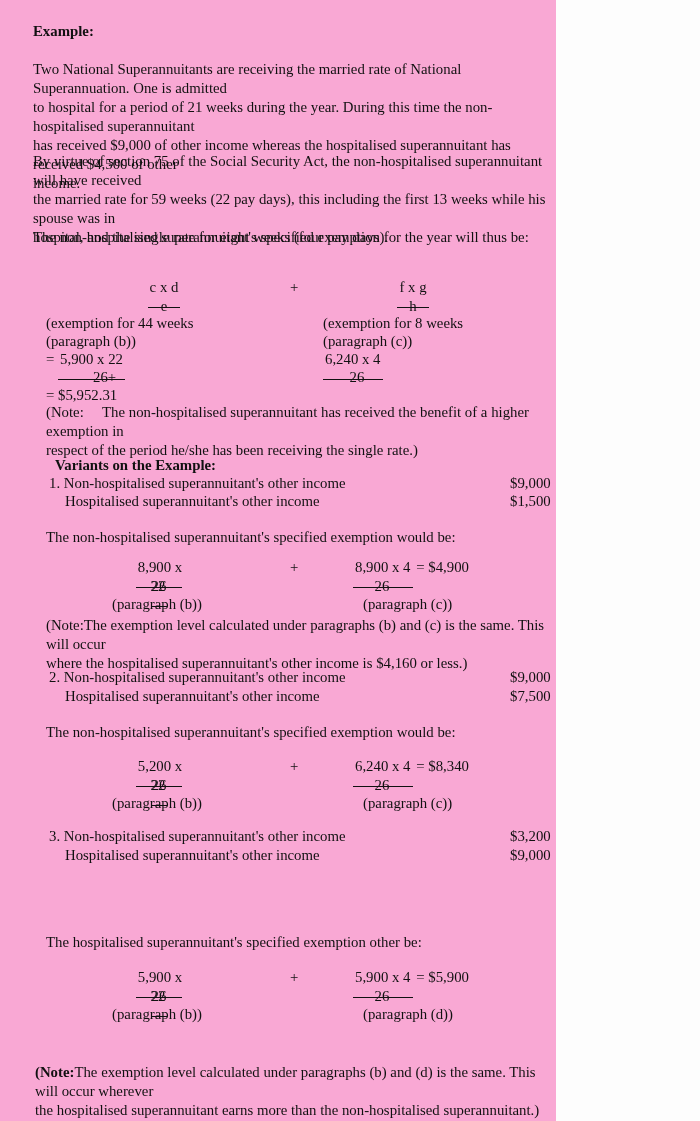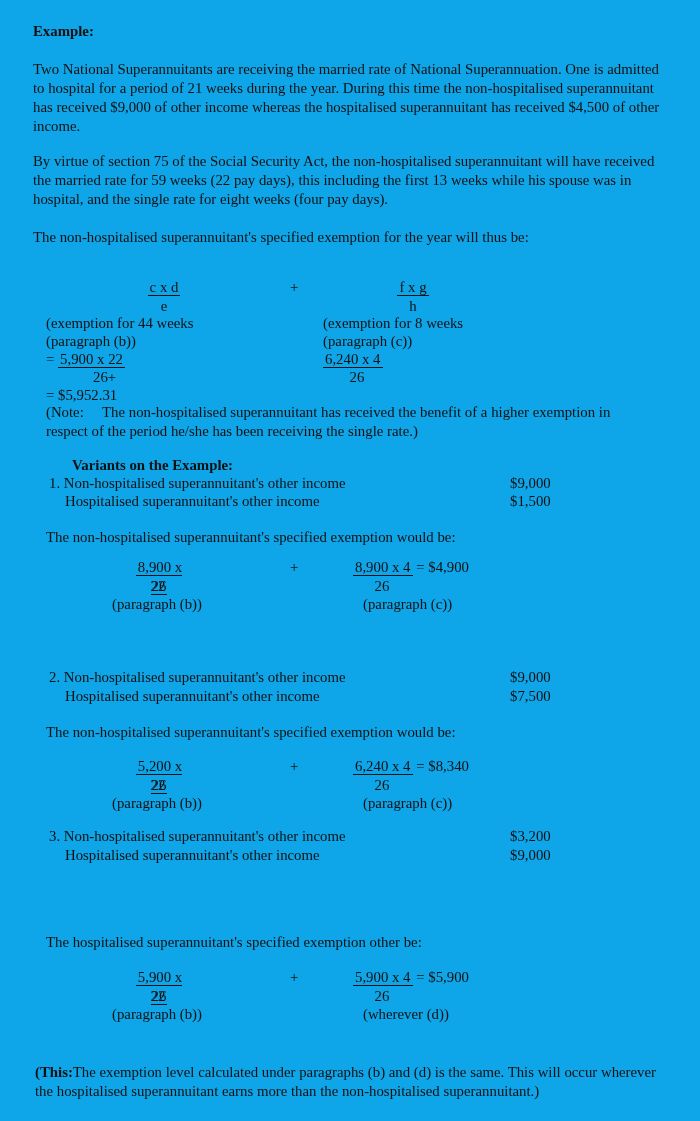--- a/index.html
+++ b/index.html
@@ -2,38 +2,38 @@
 <html><head>
 <meta charset="utf-8">
 <style>
   html, body {
     margin: 0;
     padding: 0;
     background: #fdfdfd;
   }
   .page {
     position: relative;
-    width: 700px;
+    width: 556px;
     height: 1121px;
-    background: #0ea5e9;
+    background: #f9a8d4;
     overflow: hidden;
   }
   .t {
     position: absolute;
     font-family: "Liberation Serif", "DejaVu Serif", serif;
     font-size: 14.8px;
     line-height: 19px;
     color: #111;
     white-space: pre-line;
   }
   .b { font-weight: bold; }
   .c { text-align: center; }
   .u {
     border-bottom: 1.5px solid #111;
-    padding: 0 2px 0px 2px;
+    padding: 0 2px 12px 2px;
   }
 </style>
 </head>
 <body>
 
 <div class="page">
 
   <div class="t b" style="left:33px;top:22px">Example:</div>
   <div class="t" style="left:33px;top:60px">Two National Superannuitants are receiving the married rate of National Superannuation. One is admitted
 to hospital for a period of 21 weeks during the year. During this time the non-hospitalised superannuitant
@@ -57,34 +57,36 @@
 
   <div class="t" style="left:46px;top:350px"><span>= </span><span class="u">5,900 x 22</span></div>
   <div class="t" style="left:323px;top:350px"><span class="u">6,240 x 4</span></div>
   <div class="t" style="left:93px;top:368px">26+</div>
   <div class="t c" style="left:323px;top:368px;width:68px">26</div>
   <div class="t" style="left:46px;top:386px">= $5,952.31</div>
 
   <div class="t" style="left:46px;top:403px">(Note:&nbsp;&nbsp;&nbsp;&nbsp; The non-hospitalised superannuitant has received the benefit of a higher exemption in
 respect of the period he/she has been receiving the single rate.)</div>
 
-  <div class="t b" style="left:72px;top:456px">Variants on the Example:</div>
+  <div class="t b" style="left:55px;top:456px">Variants on the Example:</div>
   <div class="t" style="left:49px;top:474px">1. Non-hospitalised superannuitant's other income</div>
   <div class="t" style="left:510px;top:474px">$9,000</div>
   <div class="t" style="left:65px;top:492px">Hospitalised superannuitant's other income</div>
   <div class="t" style="left:510px;top:492px">$1,500</div>
 
   <div class="t" style="left:46px;top:528px">The non-hospitalised superannuitant's specified exemption would be:</div>
   <div class="t c" style="left:127px;top:558px;width:64px"><span class="u">8,900 x 22</span></div>
   <div class="t c" style="left:127px;top:577px;width:64px">26</div>
   <div class="t" style="left:112px;top:595px">(paragraph (b))</div>
   <div class="t" style="left:290px;top:558px">+</div>
   <div class="t" style="left:353px;top:558px"><span class="u">8,900 x 4</span><span> = $4,900</span></div>
   <div class="t c" style="left:353px;top:577px;width:58px">26</div>
   <div class="t" style="left:363px;top:595px">(paragraph (c))</div>
+  <div class="t" style="left:46px;top:616px">(Note:The exemption level calculated under paragraphs (b) and (c) is the same. This will occur
+where the hospitalised superannuitant's other income is $4,160 or less.)</div>
 
   <div class="t" style="left:49px;top:668px">2. Non-hospitalised superannuitant's other income</div>
   <div class="t" style="left:510px;top:668px">$9,000</div>
   <div class="t" style="left:65px;top:687px">Hospitalised superannuitant's other income</div>
   <div class="t" style="left:510px;top:687px">$7,500</div>
 
   <div class="t" style="left:46px;top:723px">The non-hospitalised superannuitant's specified exemption would be:</div>
   <div class="t c" style="left:127px;top:757px;width:64px"><span class="u">5,200 x 22</span></div>
   <div class="t c" style="left:127px;top:776px;width:64px">26</div>
   <div class="t" style="left:112px;top:794px">(paragraph (b))</div>
@@ -99,18 +101,18 @@
   <div class="t" style="left:510px;top:846px">$9,000</div>
 
   <div class="t" style="left:46px;top:933px">The hospitalised superannuitant's specified exemption other be:</div>
 
   <div class="t c" style="left:127px;top:968px;width:64px"><span class="u">5,900 x 22</span></div>
   <div class="t c" style="left:127px;top:987px;width:64px">26</div>
   <div class="t" style="left:112px;top:1005px">(paragraph (b))</div>
   <div class="t" style="left:290px;top:968px">+</div>
   <div class="t" style="left:353px;top:968px"><span class="u">5,900 x 4</span><span> = $5,900</span></div>
   <div class="t c" style="left:353px;top:987px;width:58px">26</div>
-  <div class="t" style="left:363px;top:1005px">(wherever (d))</div>
+  <div class="t" style="left:363px;top:1005px">(paragraph (d))</div>
 
-  <div class="t" style="left:35px;top:1063px"><span class="b">(This:</span><span>The exemption level calculated under paragraphs (b) and (d) is the same. This will occur wherever
+  <div class="t" style="left:35px;top:1063px"><span class="b">(Note:</span><span>The exemption level calculated under paragraphs (b) and (d) is the same. This will occur wherever
 the hospitalised superannuitant earns more than the non-hospitalised superannuitant.)</span></div>
 
 </div>
 
 </body></html>

